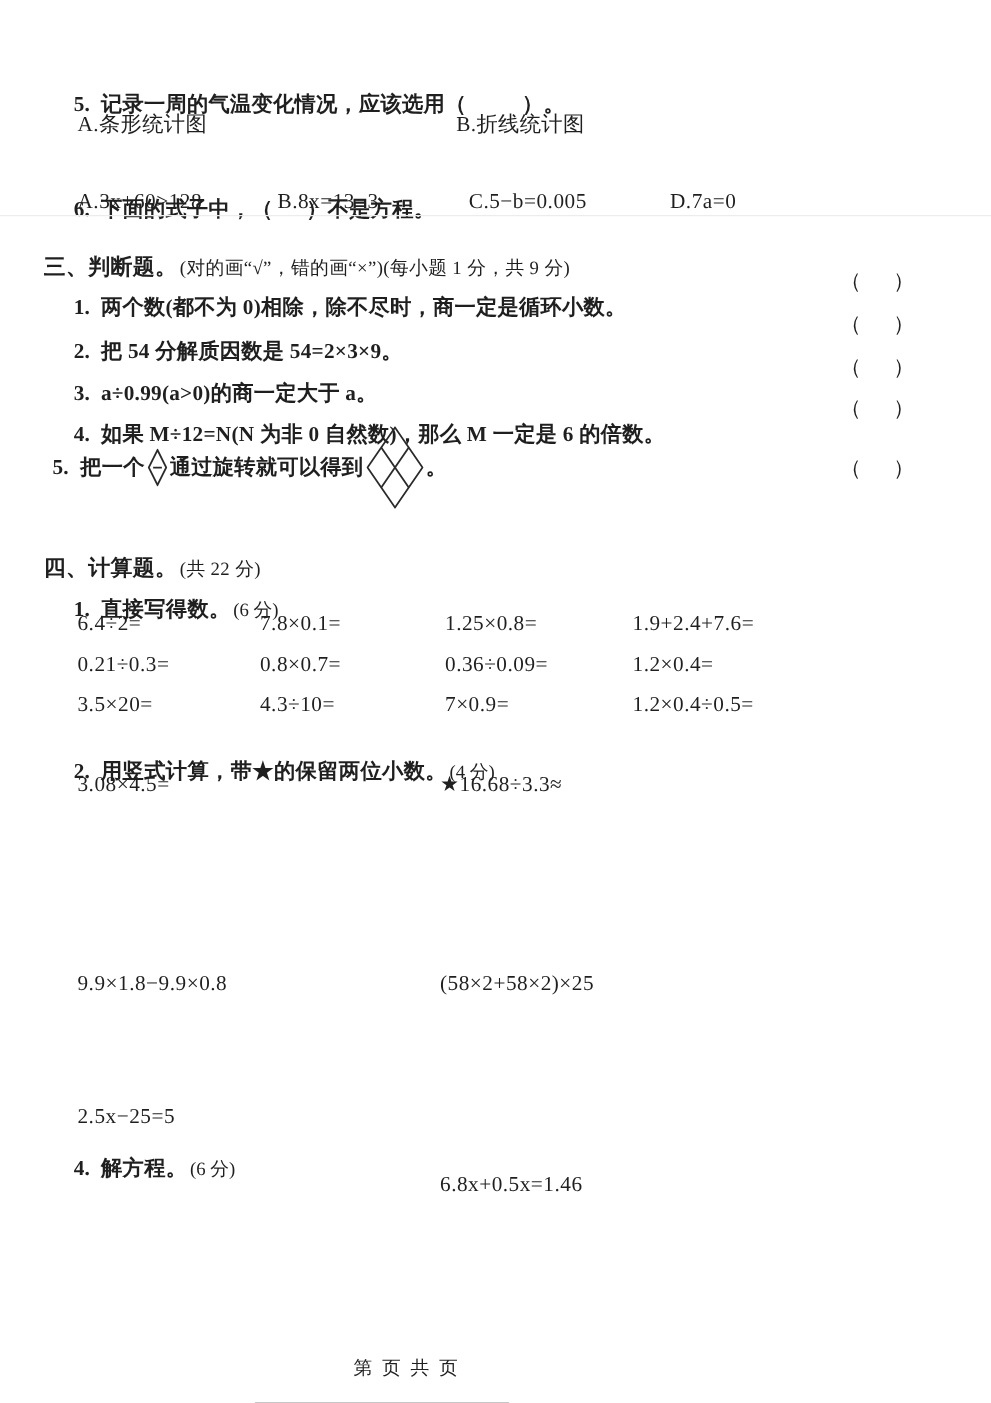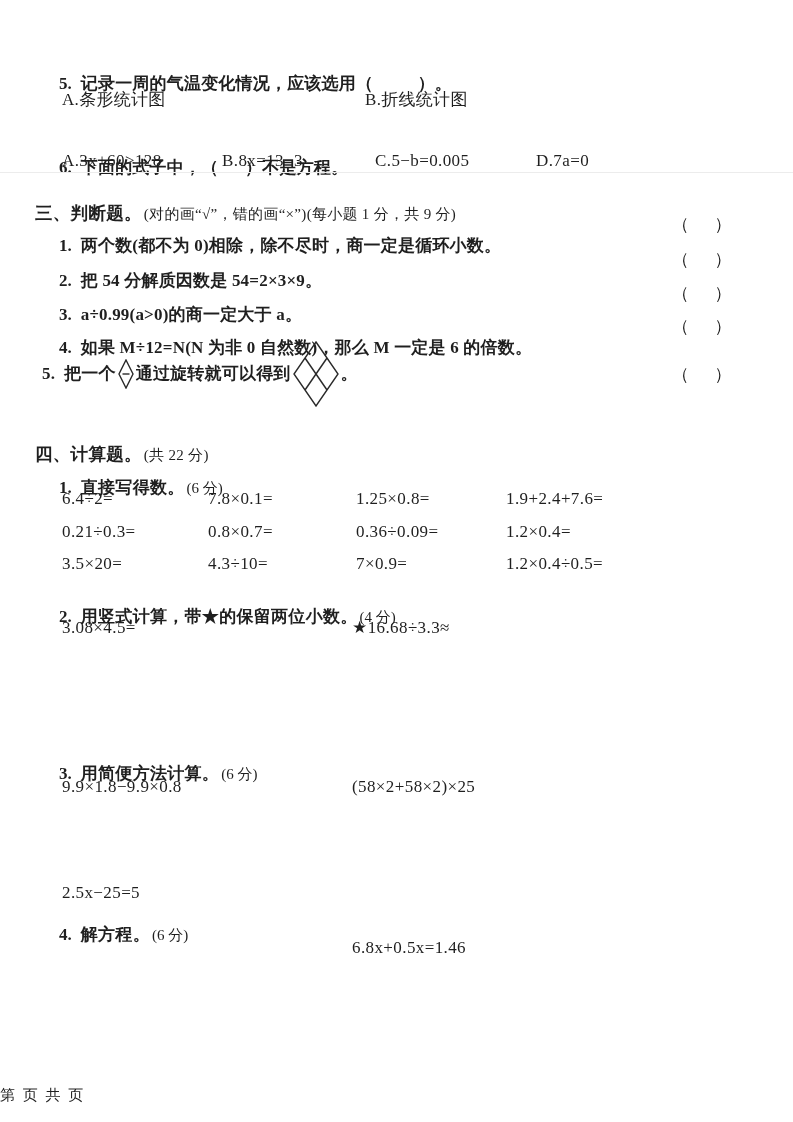--- a/index.html
+++ b/index.html
@@ -20,21 +20,21 @@
   .opt{font-weight:400;letter-spacing:0.3px;}
   .expr{font-weight:400;letter-spacing:0.4px;}
   .sec-head{font-weight:700;font-size:17.5px;letter-spacing:0.3px;}
   .instr{font-weight:400;font-size:15px;letter-spacing:0.3px;margin-left:2px;}
   .sub-title{font-weight:700;letter-spacing:0.3px;}
   .pts{font-weight:400;font-size:15px;margin-left:2px;}
   .bracket{position:absolute;left:672px;white-space:pre;font-weight:400;}
   .shape-row{display:flex;align-items:center;font-weight:700;letter-spacing:0.2px;}
   .shape-row svg{display:block;margin:0 2px;}
   .scan-line{position:absolute;left:0;width:793px;height:1px;background:#ececec;}
-  .footer{position:absolute;left:0;width:651px;text-align:left;font-size:15px;letter-spacing:2px;font-weight:400;}
+  .footer{position:absolute;left:0;width:651px;text-align:center;font-size:15px;letter-spacing:2px;font-weight:400;}
   svg.shape{stroke:#2a2a2a;stroke-width:1.4;fill:none;}
 </style>
 </head>
 <body>
 
 <div class="page">
 
   <div class="abs" style="top:52px;left:42px;">
     <span class="num">5.</span><span class="stmt">记录一周的气温变化情况，应该选用（          ）。</span>
   </div>
@@ -116,23 +116,20 @@
     <span class="abs expr" style="top:553px;left:356px;">7×0.9=</span>
     <span class="abs expr" style="top:553px;left:506px;">1.2×0.4÷0.5=</span>
   </div>
 
   <div class="abs" style="top:585px;left:42px;">
     <span class="num">2.</span><span class="sub-title">用竖式计算，带★的保留两位小数。</span><span class="pts">(4 分)</span>
   </div>
   <span class="abs expr" style="top:617px;left:62px;">3.08×4.5=</span>
   <span class="abs expr" style="top:617px;left:352px;">★16.68÷3.3≈</span>
 
-  <div class="abs" style="top:742px;left:42px;">
-    <span class="num">3.</span><span class="sub-title">用简便方法计算。</span><span class="pts">(6 分)</span>
-  </div>
   <span class="abs expr" style="top:776px;left:62px;">9.9×1.8−9.9×0.8</span>
   <span class="abs expr" style="top:776px;left:352px;">(58×2+58×2)×25</span>
 
   <div class="abs" style="top:903px;left:42px;">
     <span class="num">4.</span><span class="sub-title">解方程。</span><span class="pts">(6 分)</span>
   </div>
   <span class="abs expr" style="top:882px;left:62px;">2.5x−25=5</span>
   <span class="abs expr" style="top:937px;left:352px;">6.8x+0.5x=1.46</span>
 
   <div class="footer" style="top:1086px;">第  页  共  页</div>

